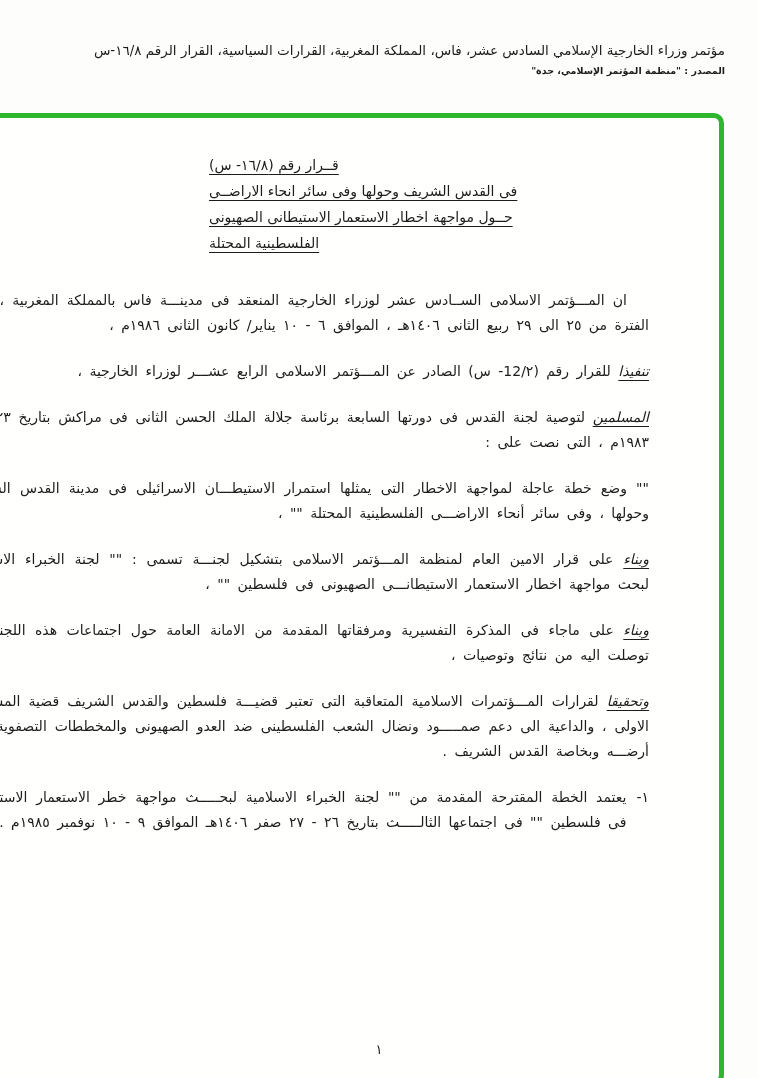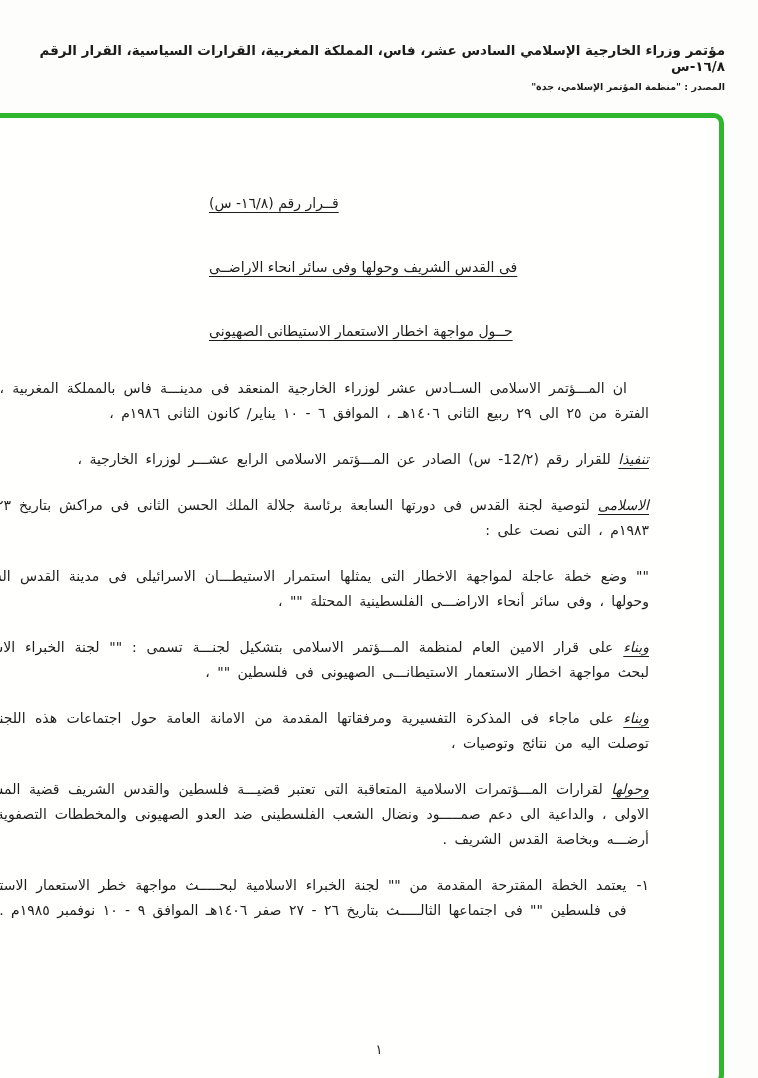--- a/index.html
+++ b/index.html
@@ -5,33 +5,33 @@
   html, body { margin: 0; padding: 0; }
   body {
     width: 758px; height: 1078px; position: relative;
     background: #fdfdfb; color: #1c1c1c;
     font-family: "DejaVu Sans", sans-serif;
     direction: rtl; overflow: hidden;
   }
 
   
   .doc-header { position: absolute; top: 42px; right: 33px; left: 33px; text-align: right; }
-  .header-title { font-size: 13.5px; font-weight: bold; }
+  .header-title { font-size: 13.5px; font-weight: normal; }
   .header-source { font-size: 9.5px; font-weight: bold; margin-top: 7px; }
 
   
   .green-box {
     position: absolute; top: 113px; right: 34px; width: 685px; height: 908px;
     border: 5px solid #2eb62e; border-radius: 10px;
     padding: 34px 70px 20px 82px; background: #fffffe; overflow: hidden;
   }
 
   
   .title-block { width: 335px; margin-right: 105px; margin-bottom: 32px; text-align: left; }
-  .title-line { font-size: 14px; line-height: 26px; white-space: nowrap; margin-top: 38px; }
+  .title-line { font-size: 14px; line-height: 26px; white-space: nowrap; }
   .title-line > span {
     text-decoration: underline;
     text-underline-offset: 4px;
     text-decoration-thickness: 1.2px;
   }
 
   .para {
     font-size: 14px; line-height: 25px; margin: 0 0 21px 0;
     text-align: justify; word-spacing: 3px;
   }
@@ -58,35 +58,36 @@
     <div class="header-title">مؤتمر وزراء الخارجية الإسلامي السادس عشر، فاس، المملكة المغربية، القرارات السياسية، القرار الرقم ١٦/٨-س</div>
     <div class="header-source">المصدر :  "منظمة المؤتمر الإسلامي، جدة"</div>
   </header>
 
   <section class="green-box" style="border-color: rgb(46, 182, 46);">
 
     <div class="title-block">
       <div class="title-line"><span>قــرار رقم (١٦/٨- س)</span></div>
       <div class="title-line"><span>فى القدس الشريف وحولها وفى سائر انحاء الاراضــى</span></div>
       <div class="title-line"><span>حــول مواجهة  اخطار الاستعمار الاستيطانى الصهيونى</span></div>
+      <div class="title-line"><span>الفلسطينية  المحتلة</span></div>
     </div>
 
     <p class="para indent-first"><span class="lead"></span><span>ان المـــؤتمر الاسلامى الســادس عشر لوزراء الخارجية المنعقد فى مدينـــة فاس بالمملكة المغربية ، خلال الفترة من ٢٥ الى ٢٩ ربيع الثانى ١٤٠٦هـ ، الموافق ٦ - ١٠ يناير/ كانون الثانى ١٩٨٦م ،</span></p>
 
     <p class="para"><span class="lead">تنفيذا</span><span> للقرار رقم (12/٢- س) الصادر عن المـــؤتمر الاسلامى الرابع عشـــر لوزراء الخارجية ،</span></p>
 
-    <p class="para"><span class="lead">الاسلامى</span><span> لتوصية لجنة القدس فى دورتها السابعة برئاسة جلالة الملك الحسن الثانى فى مراكش بتاريخ ٢٣ يناير ١٩٨٣م ، التى نصت على :</span></p>
+    <p class="para"><span class="lead">المسلمين</span><span> لتوصية لجنة القدس فى دورتها السابعة برئاسة جلالة الملك الحسن الثانى فى مراكش بتاريخ ٢٣ يناير ١٩٨٣م ، التى نصت على :</span></p>
 
     <p class="para"><span class="lead"></span><span>"" وضع خطة عاجلة لمواجهة الاخطار التى يمثلها استمرار الاستيطـــان الاسرائيلى فى مدينة القدس الشريف وحولها ، وفى سائر أنحاء الاراضـــى الفلسطينية المحتلة "" ،</span></p>
 
     <p class="para"><span class="lead">وبناء</span><span> على قرار الامين العام لمنظمة المـــؤتمر الاسلامى بتشكيل لجنـــة تسمى : "" لجنة الخبراء الاسلامية لبحث مواجهة اخطار الاستعمار الاستيطانـــى الصهيونى فى فلسطين "" ،</span></p>
 
     <p class="para"><span class="lead">وبناء</span><span> على ماجاء فى المذكرة التفسيرية ومرفقاتها المقدمة من الامانة العامة حول اجتماعات هذه اللجنة وما توصلت اليه من نتائج وتوصيات ،</span></p>
 
-    <p class="para"><span class="lead">وحولها</span><span> لقرارات المـــؤتمرات الاسلامية المتعاقبة التى تعتبر قضيـــة فلسطين والقدس الشريف قضية المسلمين الاولى ، والداعية الى دعم صمـــــود ونضال الشعب الفلسطينى ضد العدو الصهيونى والمخططات التصفوية على أرضـــه وبخاصة القدس الشريف .</span></p>
+    <p class="para"><span class="lead">وتحقيقا</span><span> لقرارات المـــؤتمرات الاسلامية المتعاقبة التى تعتبر قضيـــة فلسطين والقدس الشريف قضية المسلمين الاولى ، والداعية الى دعم صمـــــود ونضال الشعب الفلسطينى ضد العدو الصهيونى والمخططات التصفوية على أرضـــه وبخاصة القدس الشريف .</span></p>
 
     <div class="item-row">
       <span class="item-number">١-</span>
       <span class="item-text">يعتمد الخطة المقترحة المقدمة من "" لجنة الخبراء الاسلامية لبحـــــث مواجهة خطر الاستعمار الاستيطانى فى فلسطين "" فى اجتماعها الثالـــــث بتاريخ ٢٦ - ٢٧ صفر ١٤٠٦هـ الموافق ٩ - ١٠ نوفمبر ١٩٨٥م .</span>
     </div>
 
   </section>
 
   <div class="page-number">١</div>
 

